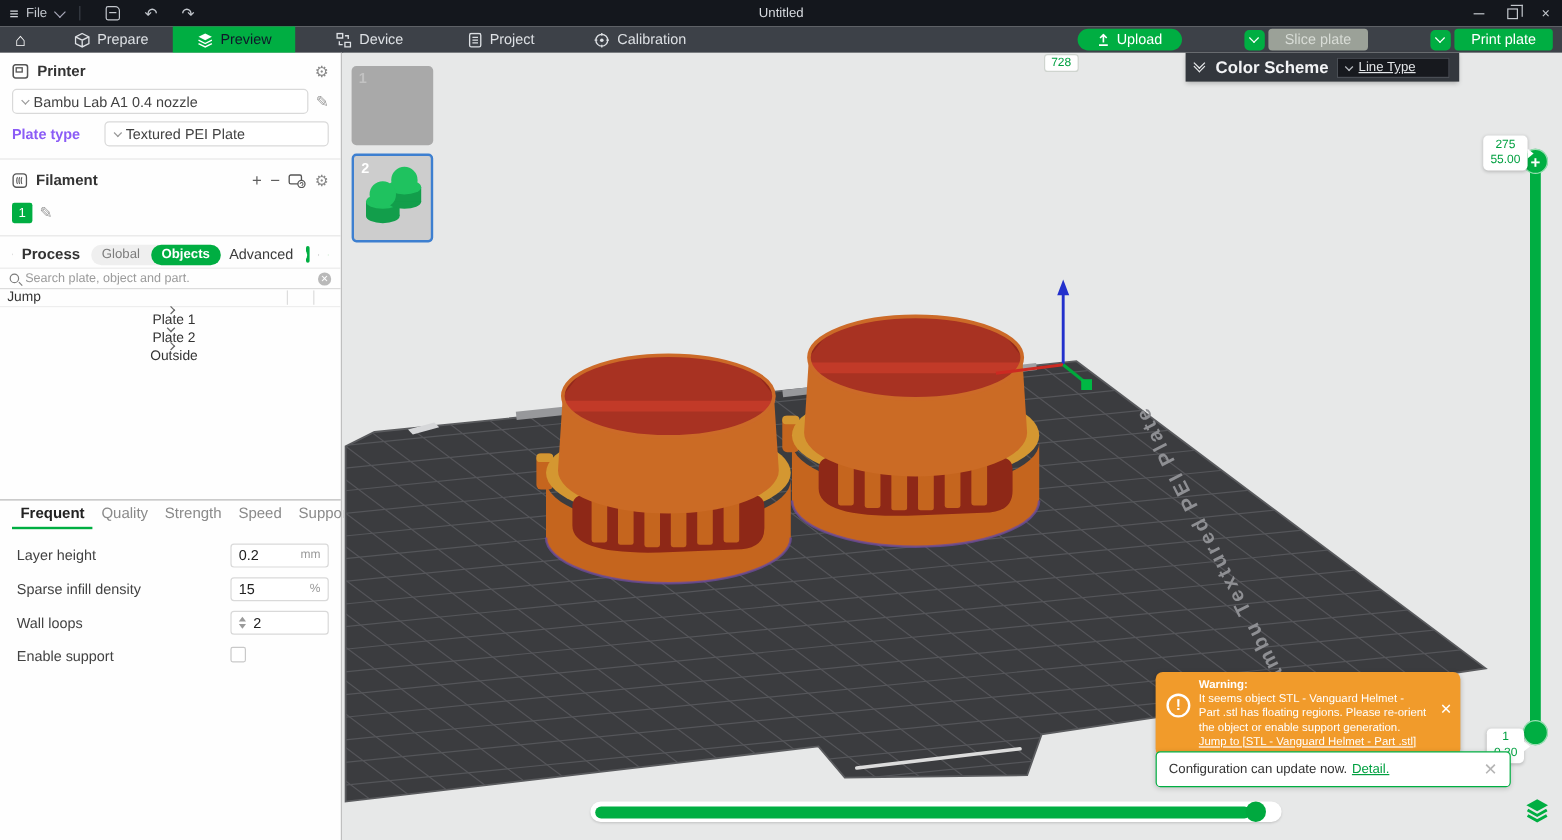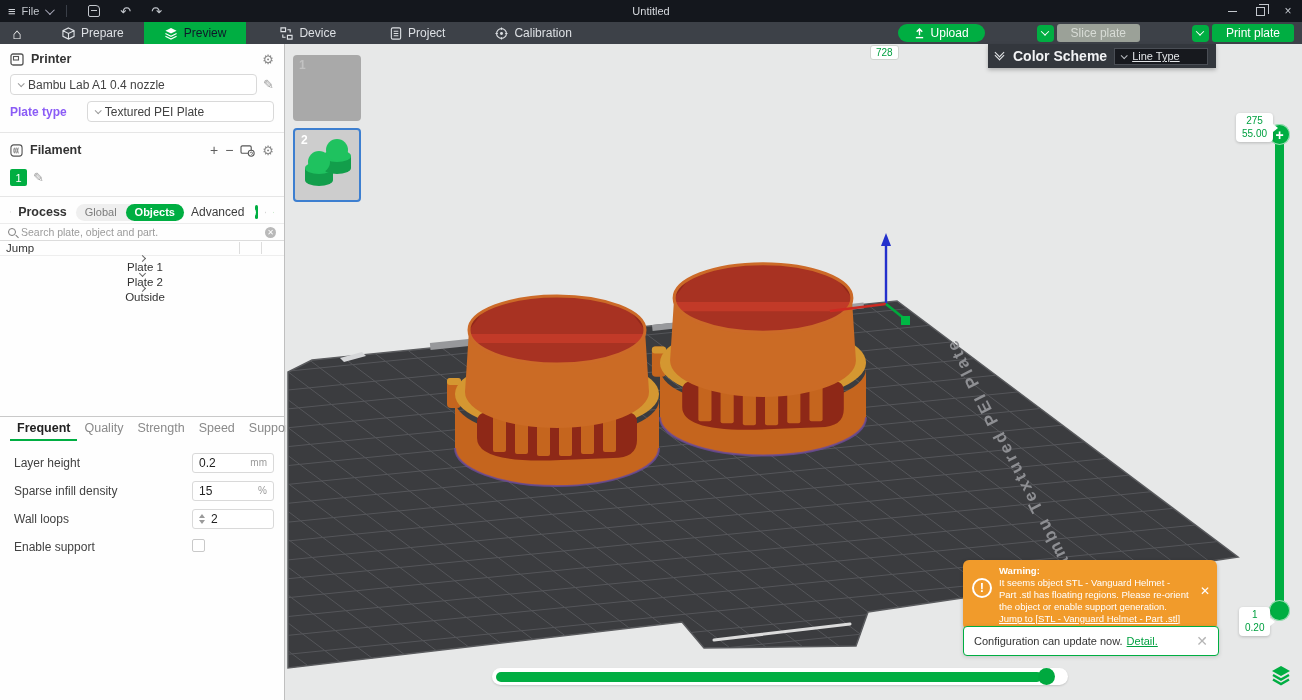--- a/index.html
+++ b/index.html
@@ -118,21 +118,21 @@
   .hfill { position:absolute; left:4px; top:3.5px; height:10px; width:546px; background:#00ae42; border-radius:5px; }
   .hhandle { position:absolute; left:546px; top:0; width:17px; height:17px; border-radius:50%; background:#00a93f; cursor:grab; }
   .hlabel { position:absolute; left:584px; top:1px; background:#fff; border:1px solid #cfd4cf; border-radius:3px; font-size:10px; color:#00a040; padding:1px 5px; }
 
   
   .warnbox { position:absolute; left:677px; top:516px; width:254px; min-height:57px; background:#f19b2b; border-radius:6px; color:#fff; padding:5px 8px 6px 36px; font-size:9.5px; line-height:1.25; box-shadow:0 1px 4px rgba(0,0,0,.2); }
   .warn-ico { position:absolute; left:9px; top:18px; width:20px; height:20px; border:2px solid #fff; border-radius:50%; display:flex; align-items:center; justify-content:center; font-weight:bold; font-size:13px; }
   .warn-close { position:absolute; right:7px; top:24px; color:#fff; font-size:12px; cursor:pointer; }
   .warn-title { font-weight:bold; }
   .warn-link { text-decoration:underline; cursor:pointer; display:inline-block; }
-  .toastbox { position:absolute; left:677px; top:582px; width:256px; height:30px; background:#fff; border:1.5px solid #00ae42; border-radius:4px; display:flex; align-items:center; padding:0 10px; gap:4px; font-size:11px; color:#333; box-shadow:0 1px 4px rgba(0,0,0,.15); }
+  .toastbox { position:absolute; left:677px; top:582px; width:296px; height:30px; background:#fff; border:1.5px solid #00ae42; border-radius:4px; display:flex; align-items:center; padding:0 10px; gap:4px; font-size:11px; color:#333; box-shadow:0 1px 4px rgba(0,0,0,.15); }
   .toast-link { color:#00a040; text-decoration:underline; cursor:pointer; }
   .toast-close { margin-left:auto; color:#b5b5b5; font-size:14px; cursor:pointer; }
 
   .layers-fab { position:absolute; left:984px; top:620px; width:22px; height:22px; cursor:pointer; }
 </style>
 </head>
 <body>
 
 <div class="app">
 

